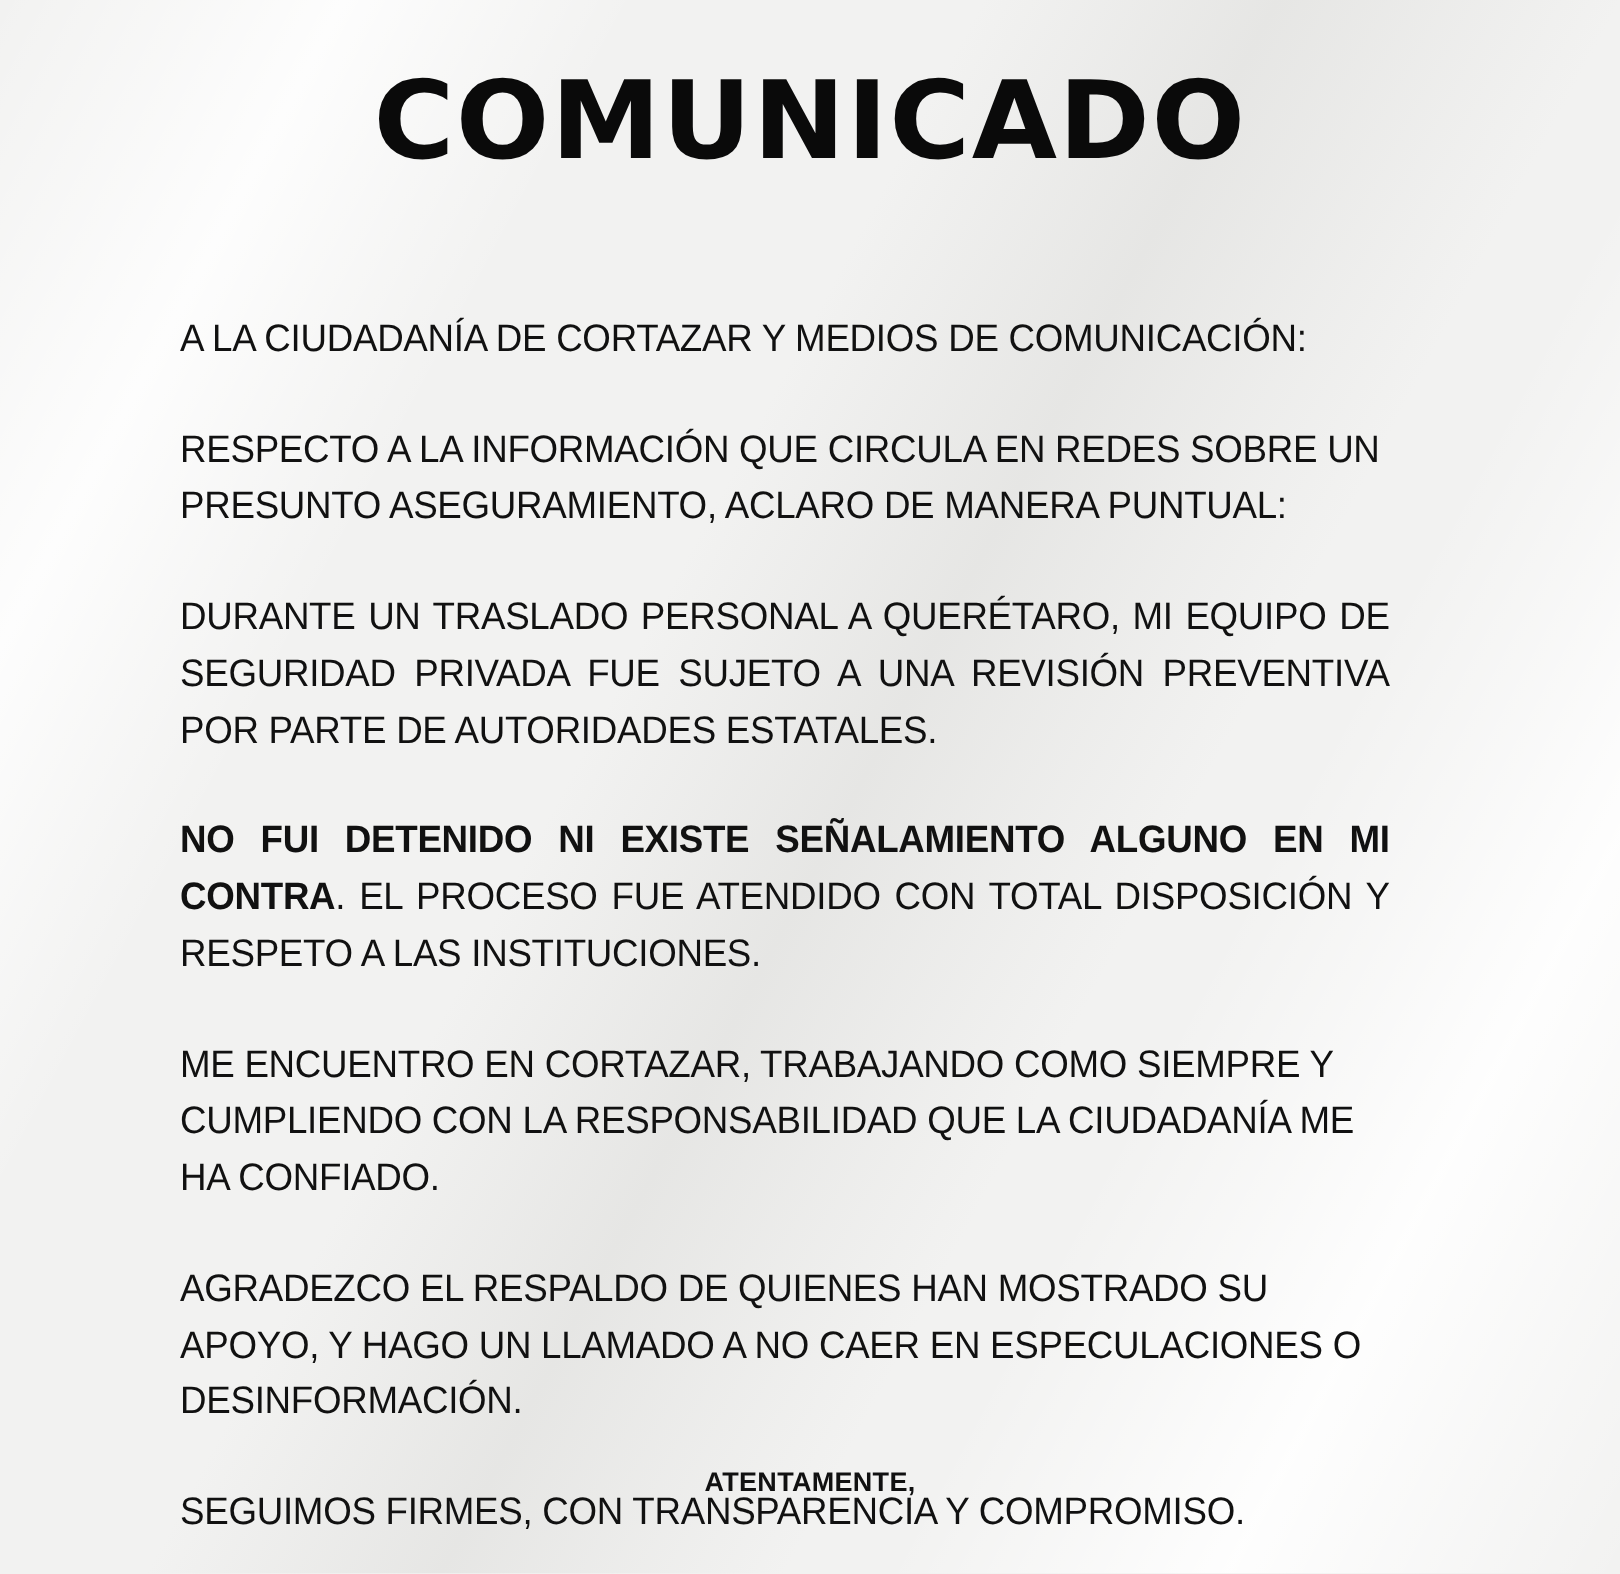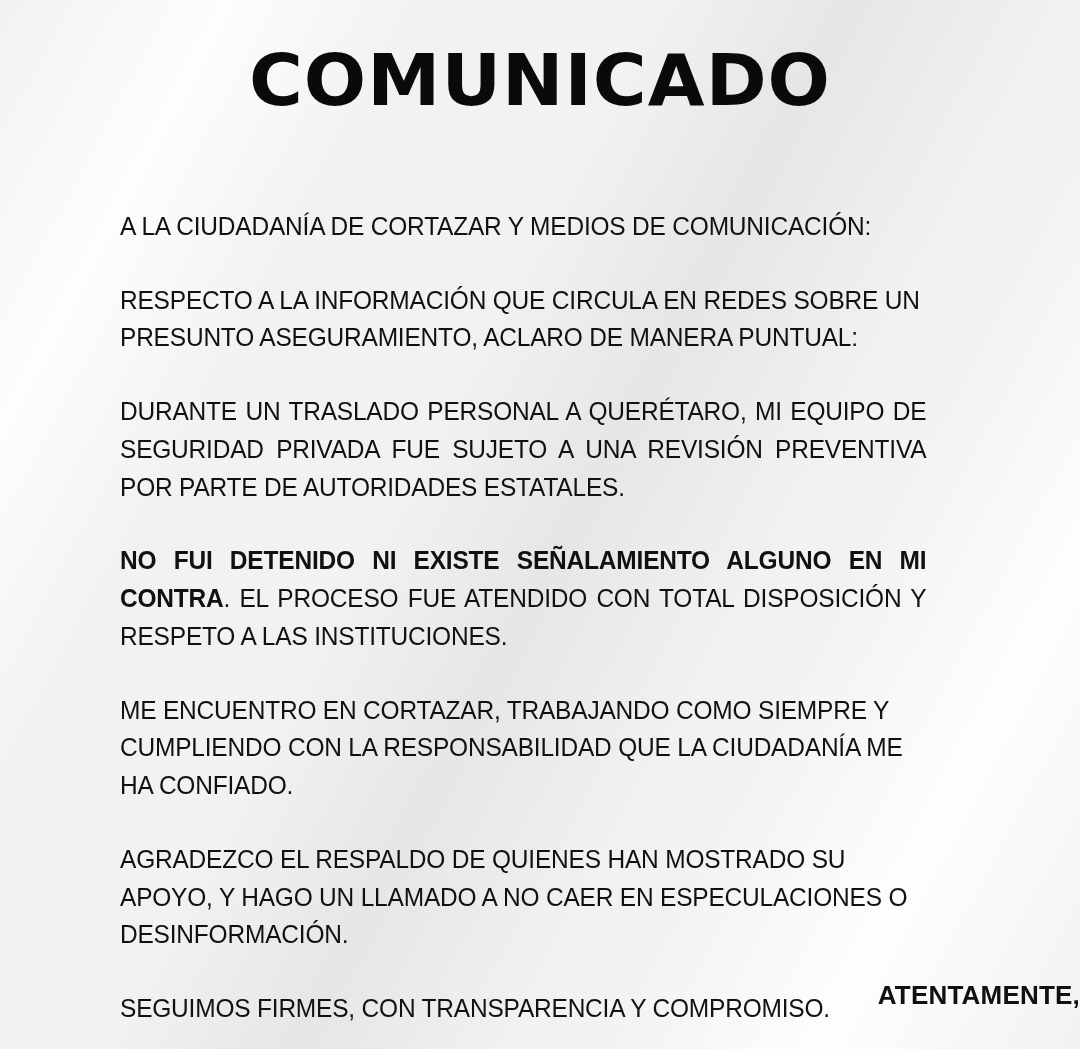--- a/index.html
+++ b/index.html
@@ -67,25 +67,24 @@
     font-weight: 700;
   }
   .signature {
     position: absolute;
     left: 0;
     right: 0;
     top: 975px;
     text-align: center;
   }
   .signature div {
-    font-size: 26px;
+    font-size: 18px;
     font-weight: 700;
     line-height: 1.55;
     letter-spacing: 0.2px;
-    text-align: right;
   }
 </style>
 </head>
 <body>
 
 <div class="page">
   <div class="sheen"></div>
 
   <h1 class="title">COMUNICADO</h1>
 

